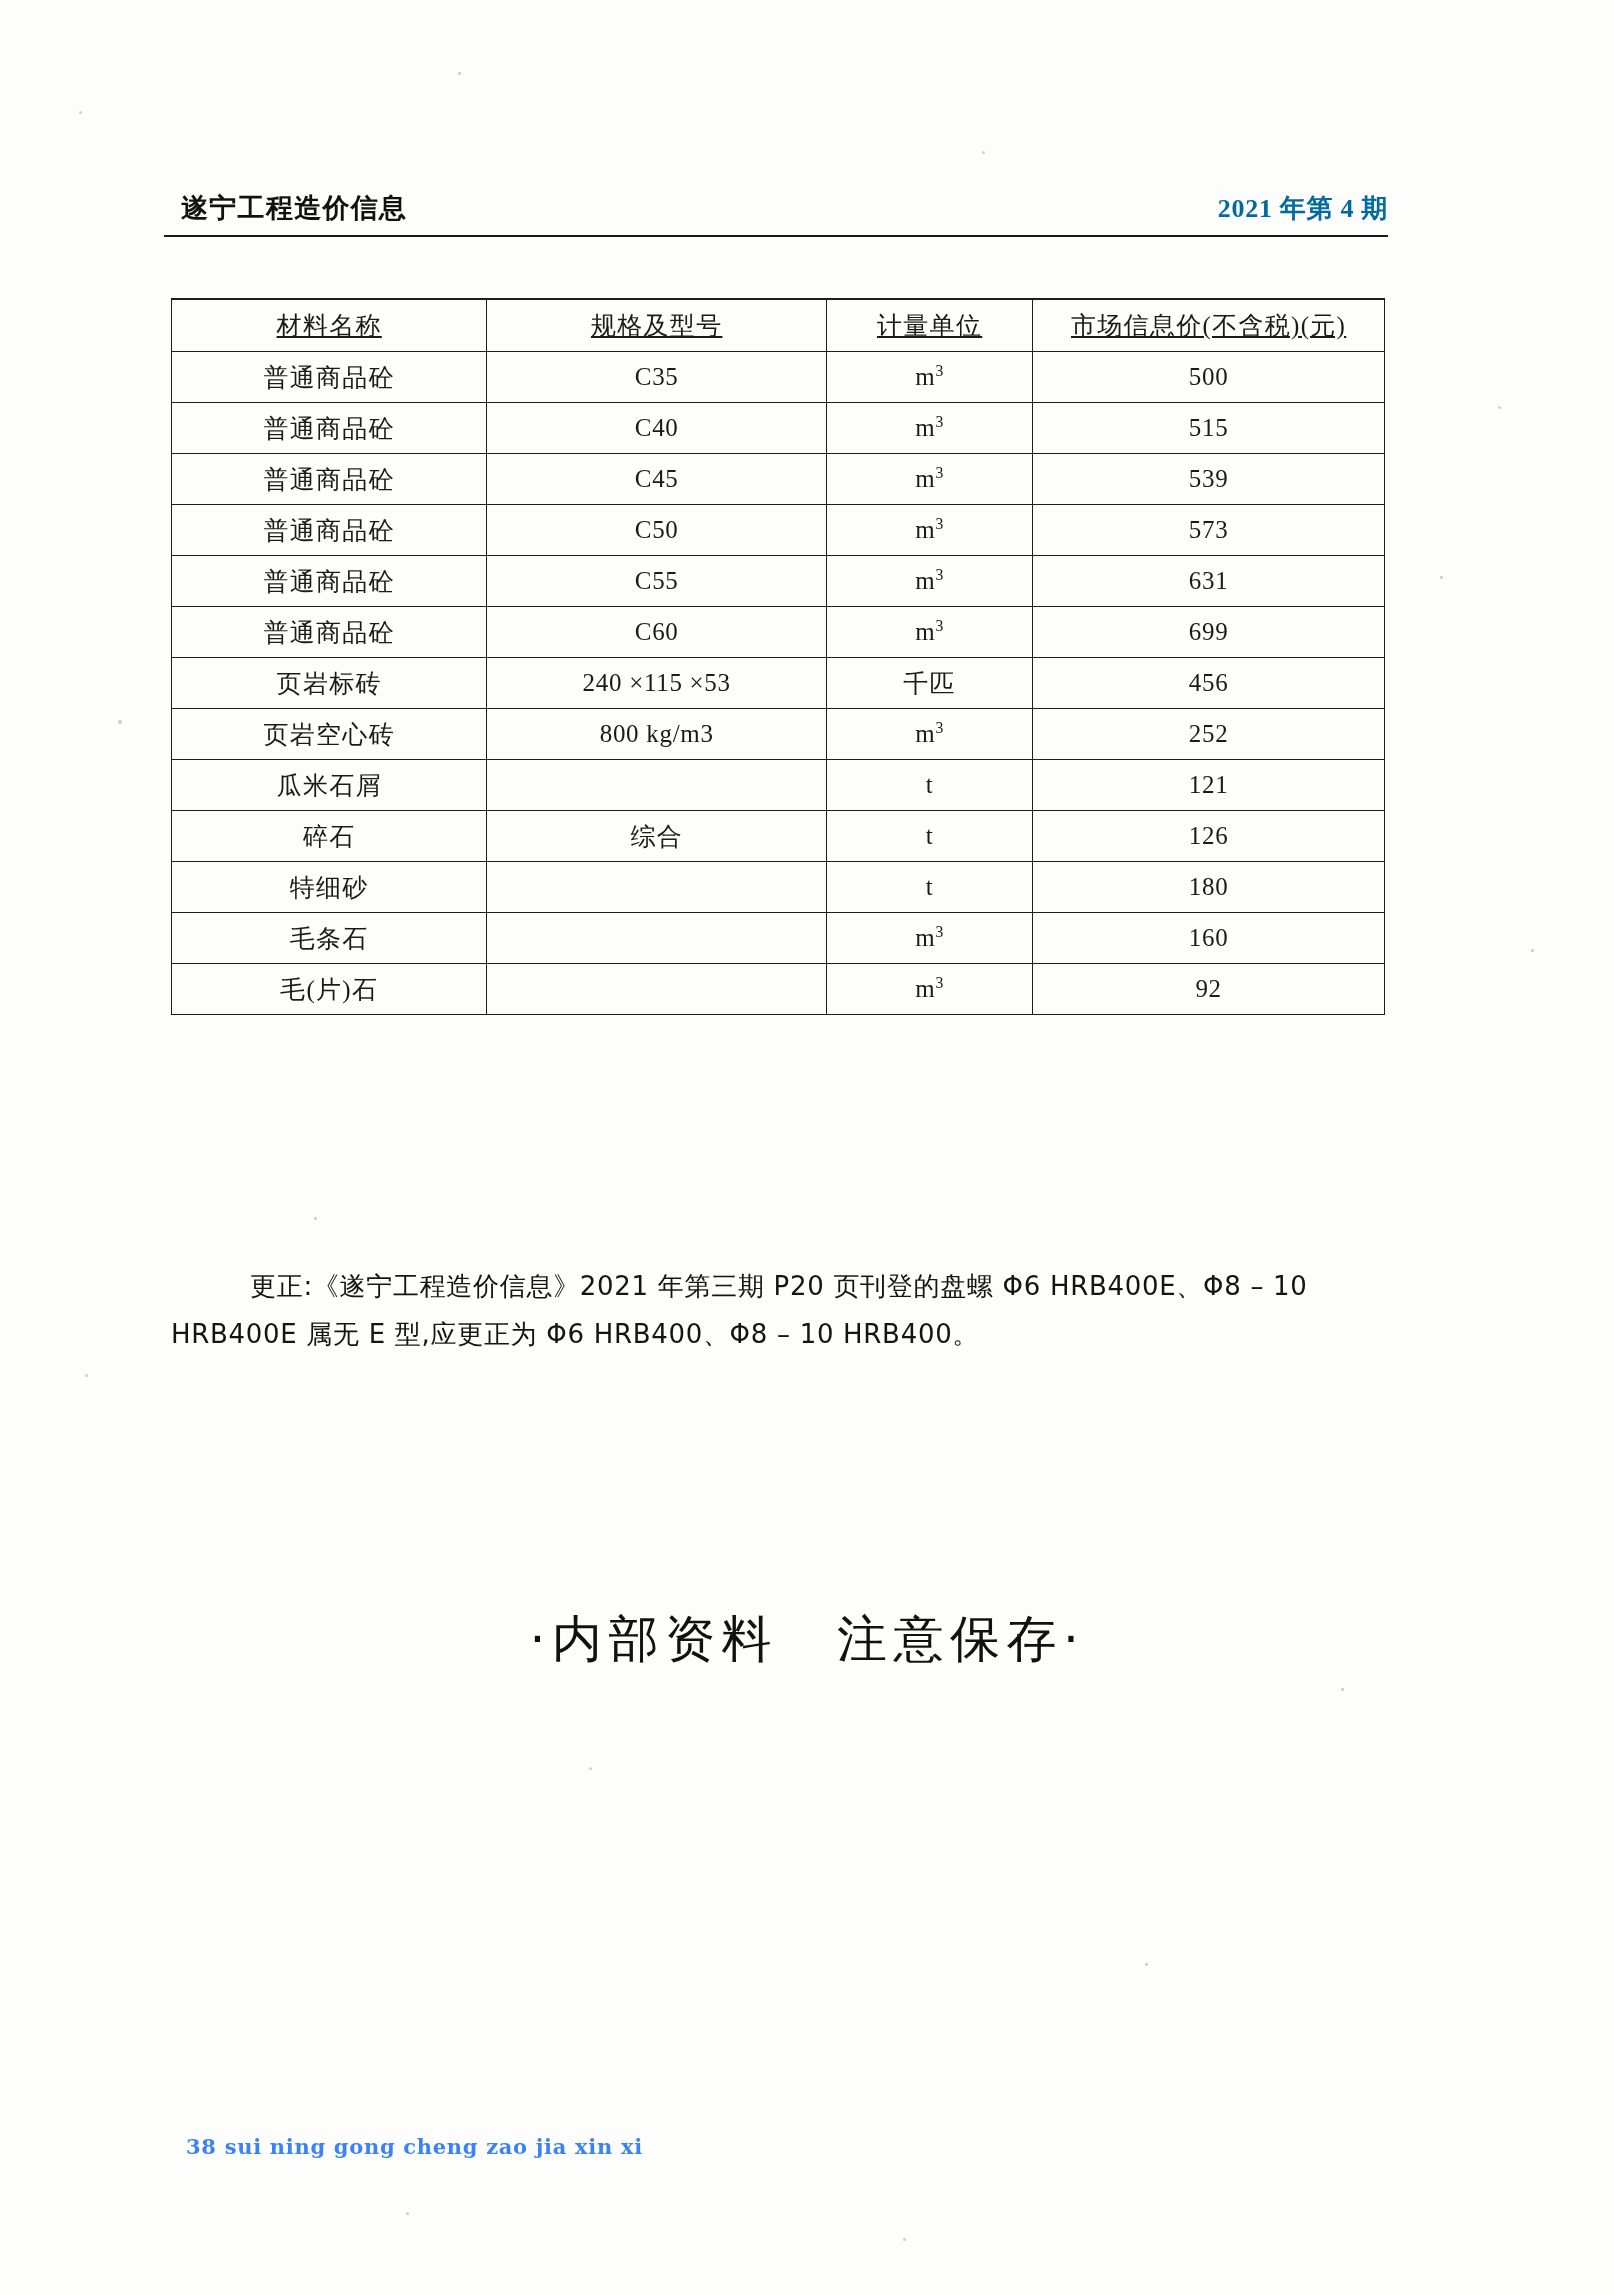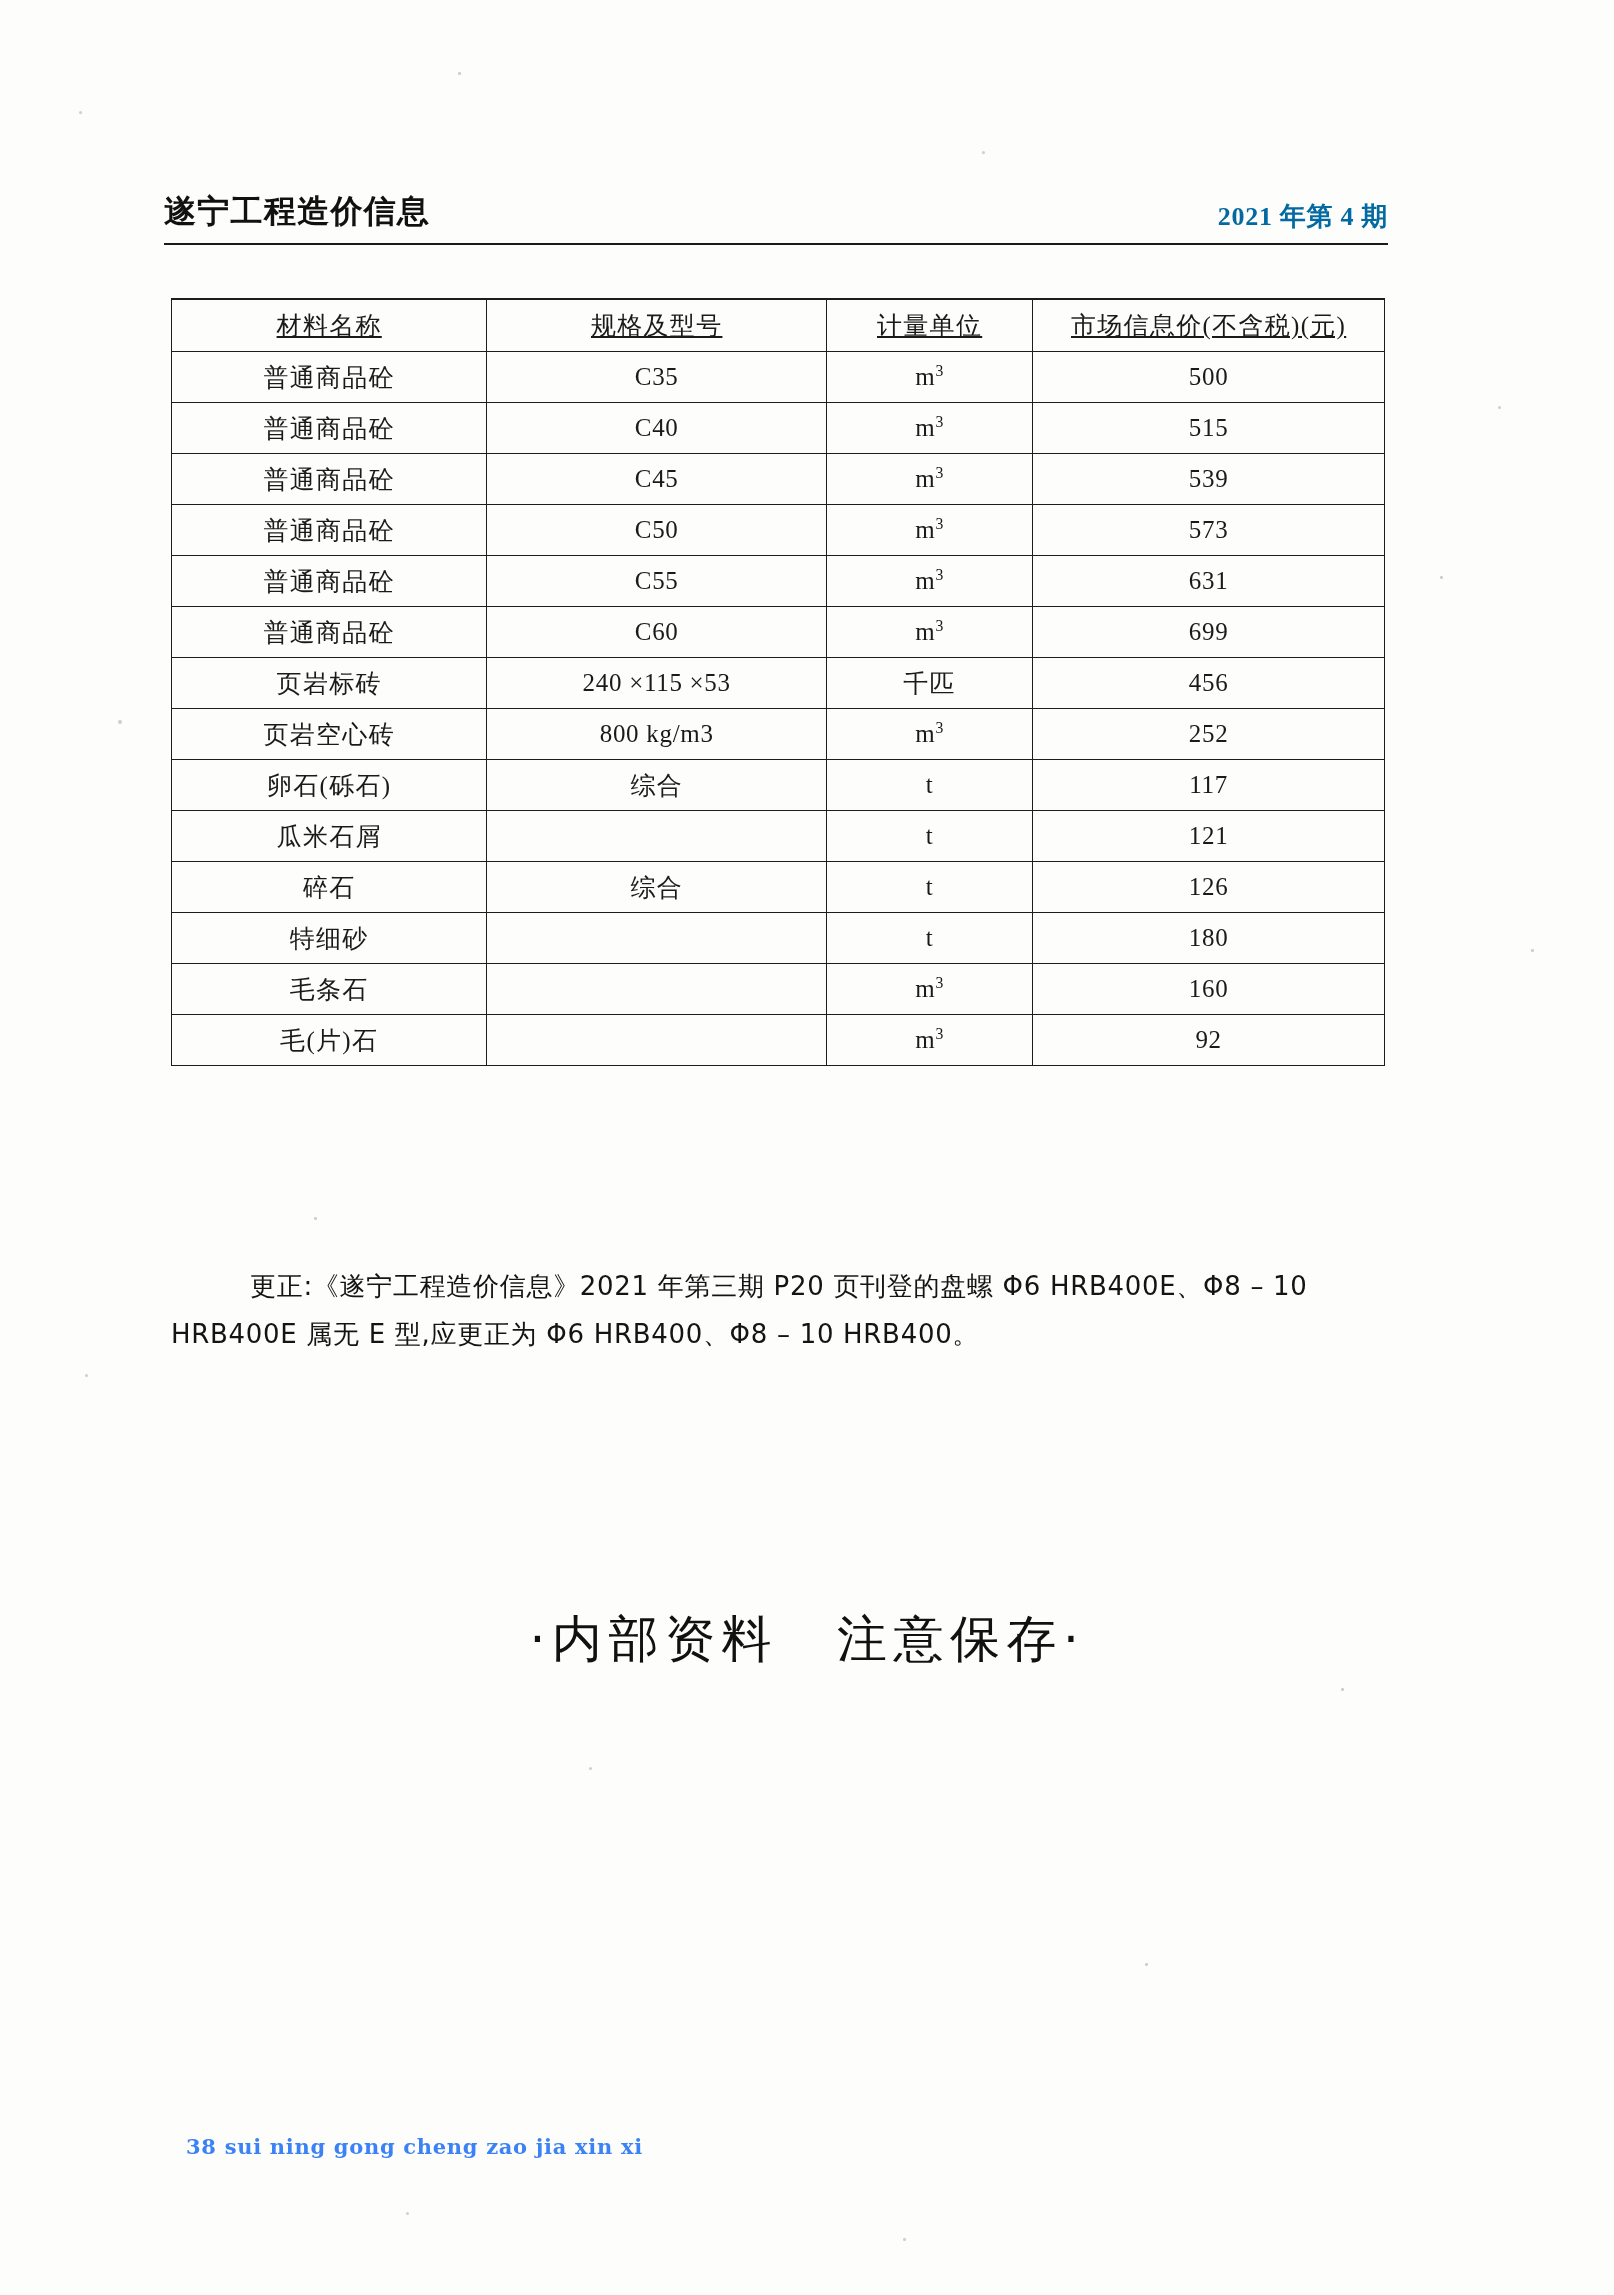--- a/index.html
+++ b/index.html
@@ -39,23 +39,24 @@
     width: 1224px;
     display: flex;
     justify-content: space-between;
     align-items: flex-end;
     padding-bottom: 9.2px;
     border-bottom: 2.6px solid #1a1a1a;
   }
   .header-left {
     font-family: "DejaVu Sans", sans-serif;
     font-weight: bold;
-    font-size: 32px;
+    font-size: 27px;
     letter-spacing: 1.3px;
     color: #111;
+    margin-left: 17px;
   }
   .header-right {
     font-family: "Liberation Serif", serif;
     font-weight: bold;
     font-size: 26px;
     letter-spacing: 0.7px;
     color: #0369a1;
   }
 
   
@@ -236,26 +237,20 @@
             <td class="cjk">千匹</td>
             <td class="latin">456</td>
           </tr>
           <tr>
             <td class="cjk">页岩空心砖</td>
             <td class="latin">800 kg/m3</td>
             <td class="latin unit-m3">m<span class="sup">3</span></td>
             <td class="latin">252</td>
           </tr>
           <tr>
-            <td class="cjk">卵石(砾石)</td>
-            <td class="cjk">综合</td>
-            <td class="latin">t</td>
-            <td class="latin">117</td>
-          </tr>
-          <tr>
             <td class="cjk">瓜米石屑</td>
             <td class="latin"></td>
             <td class="latin">t</td>
             <td class="latin">121</td>
           </tr>
           <tr>
             <td class="cjk">碎石</td>
             <td class="cjk">综合</td>
             <td class="latin">t</td>
             <td class="latin">126</td>

